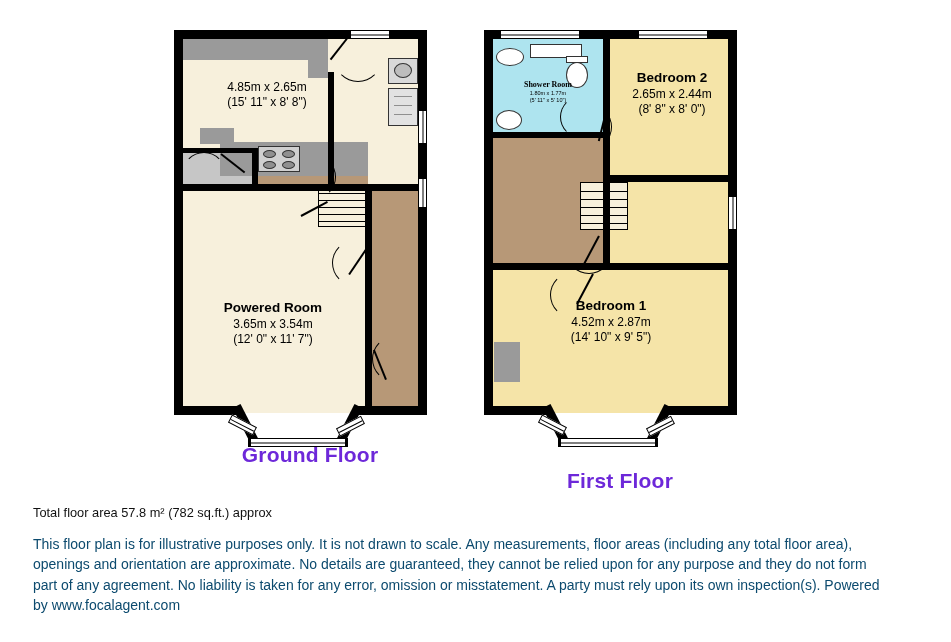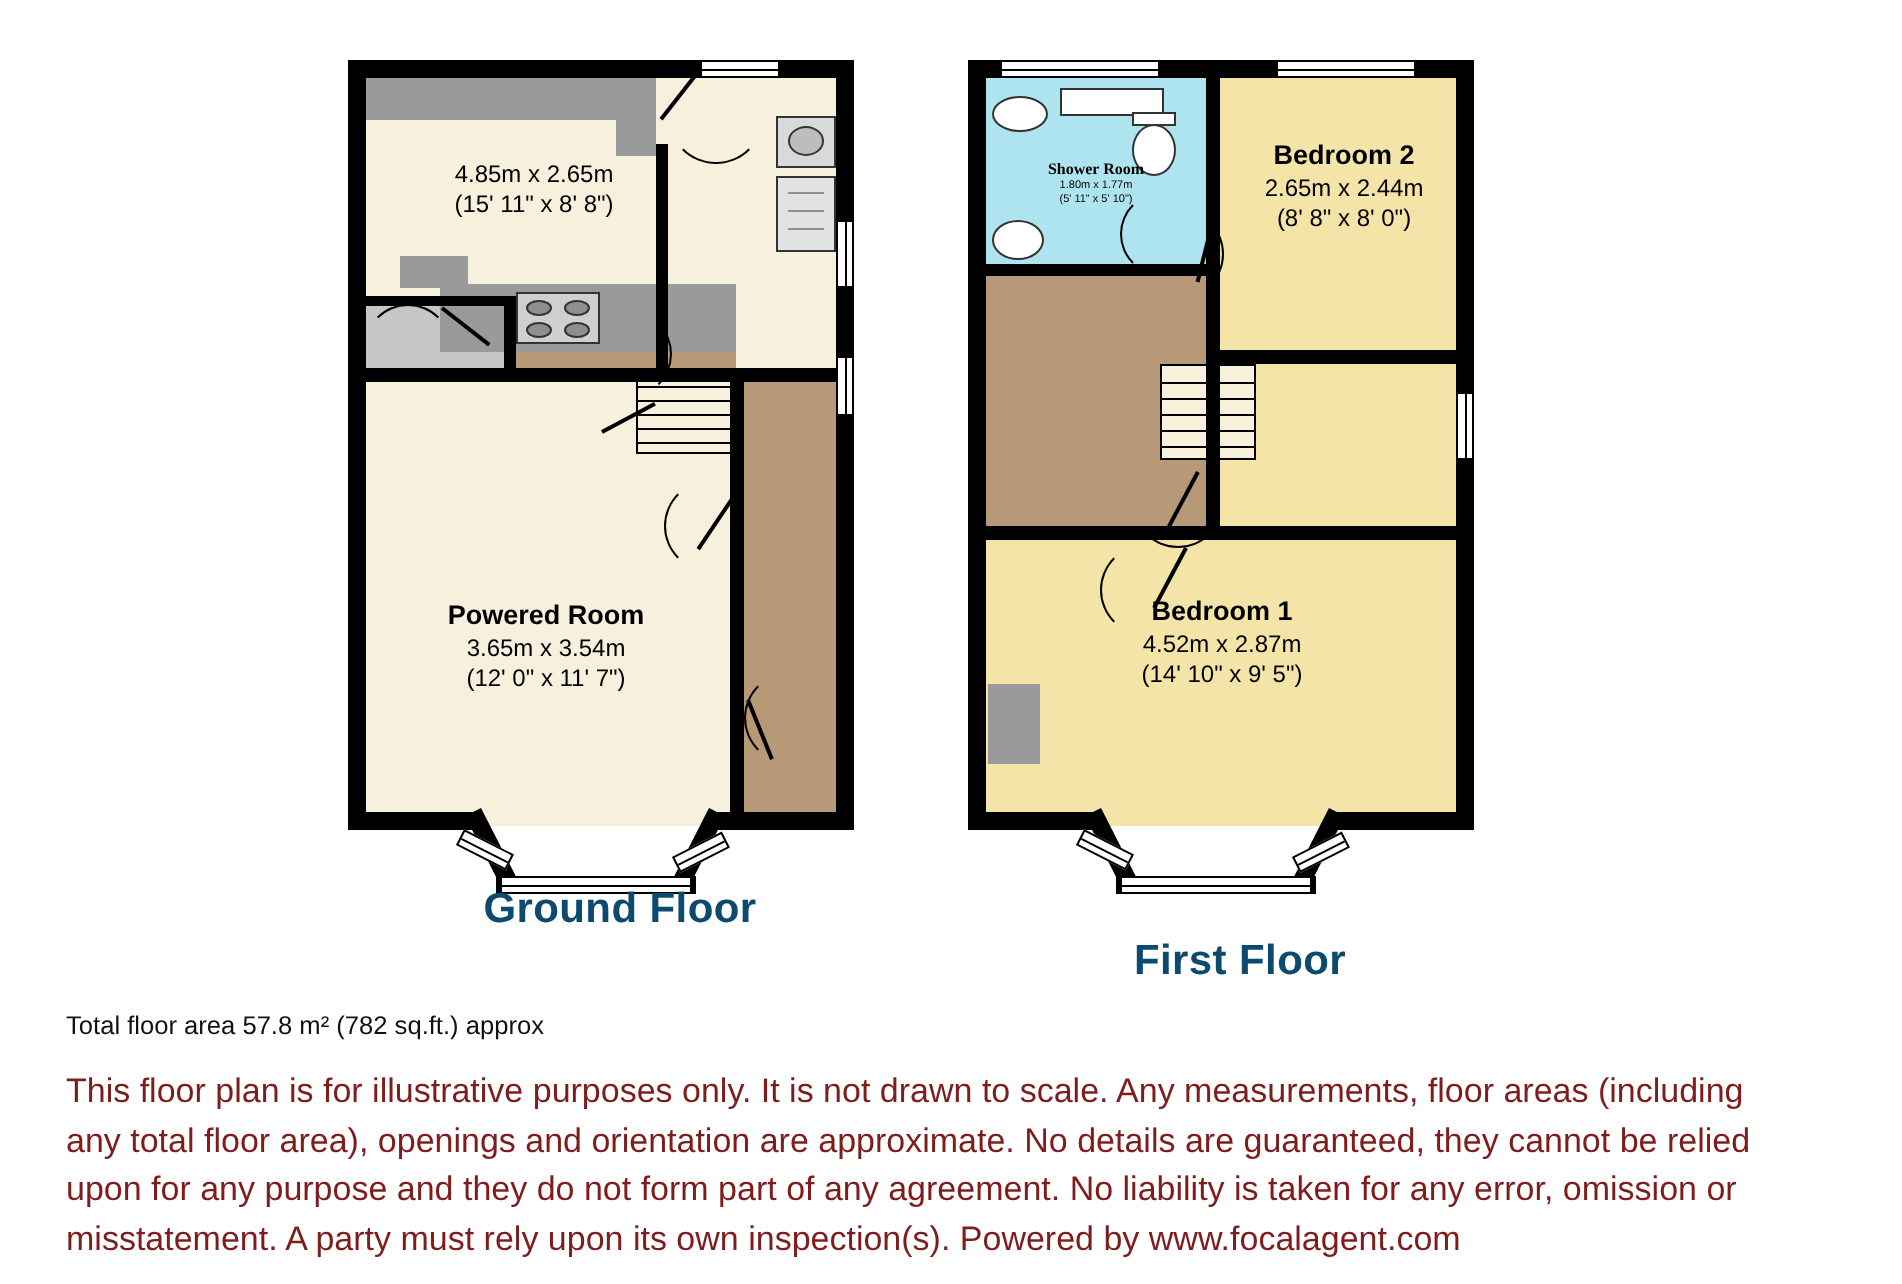--- a/index.html
+++ b/index.html
@@ -64,21 +64,21 @@
   .label.small .name { font-size: 8px; font-weight: bold; font-family: Liberation Serif, serif; }
   .label.small .dim  { font-size: 5.5px; }
 
   .floor-title {
     position: absolute;
     width: 300px;
     text-align: center;
     font-size: 21px;
     font-weight: bold;
     letter-spacing: 0.2px;
-    color: #0c4a6e;
+    color: #6d28d9;
   }
   #ground-title { left: 160px; top: 443px; }
   #first-title  { left: 470px; top: 469px; }
 
   
   .window {
     position: absolute;
     background: #ffffff;
     border: 1.5px solid #000;
     box-sizing: border-box;
@@ -135,23 +135,23 @@
     left: 33px;
     top: 505px;
     width: 880px;
   }
   #total-area {
     font-size: 12.8px;
     color: #111;
     margin: 0 0 14px 0;
   }
   #disclaimer {
-    font-size: 17px;
+    font-size: 14px;
     line-height: 1.45;
-    color: #7f1d1d;
+    color: #0c4a6e;
     margin: 0;
     max-width: 852px;
   }
 </style>
 </head>
 <body>
 
 <div id="plan-area">
 
   <div class="floor" id="ground-floor">

